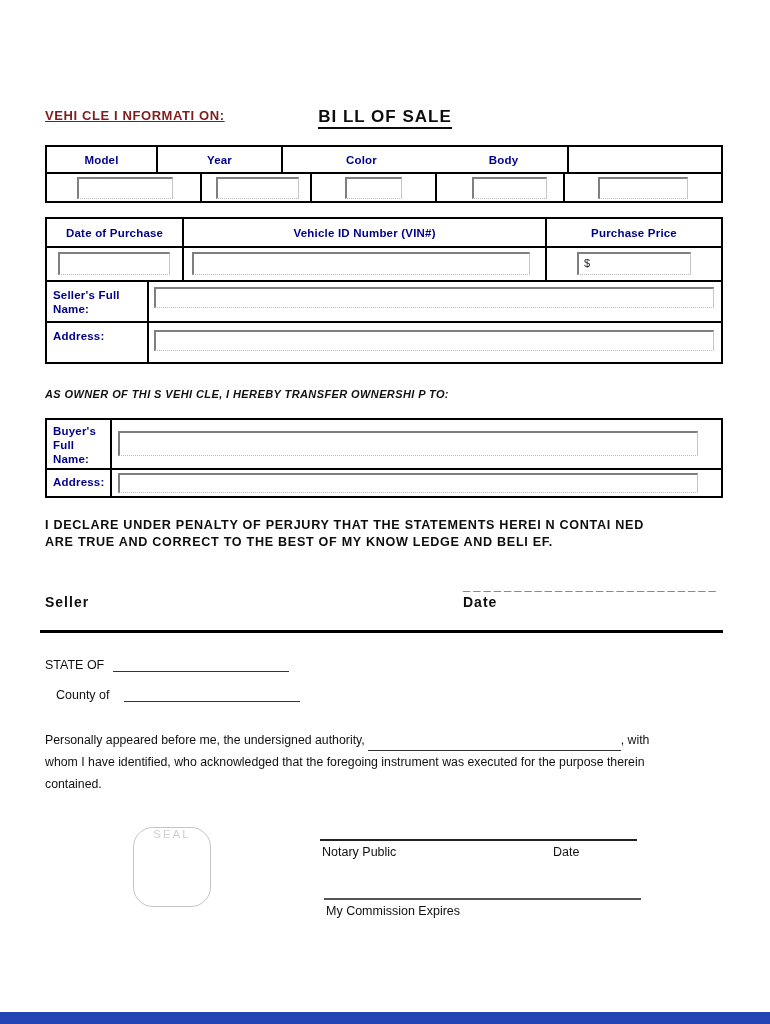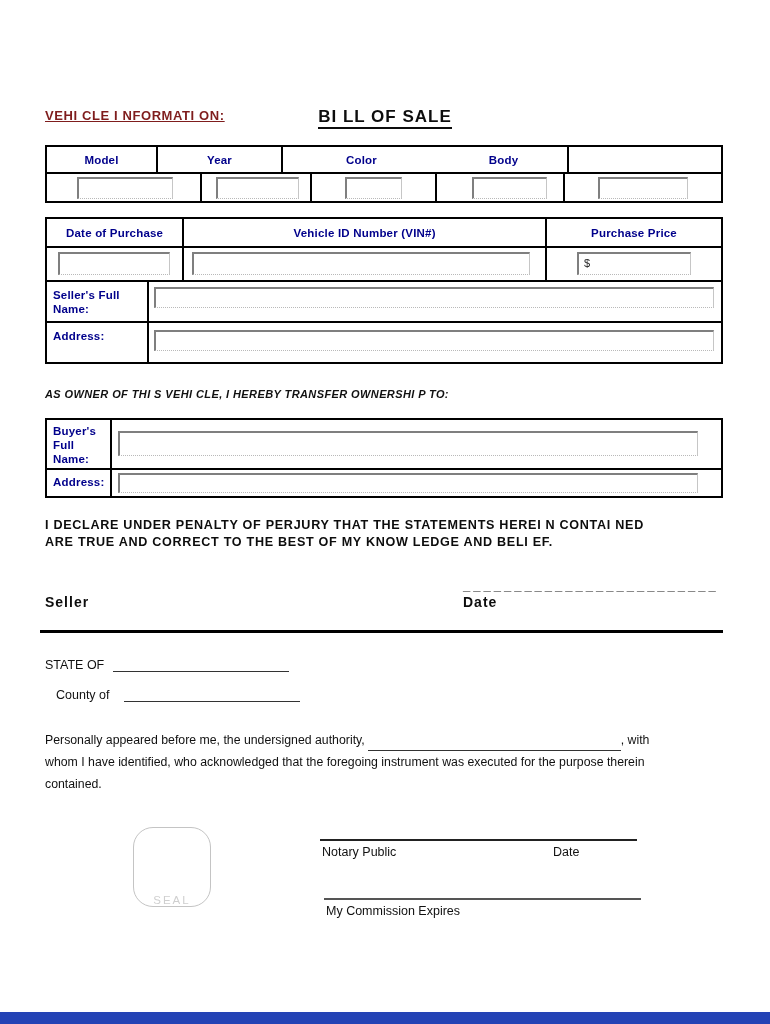--- a/index.html
+++ b/index.html
@@ -70,21 +70,21 @@
   .sig-label { position:absolute; font-size:14px; font-weight:bold; letter-spacing:1px; color:#0d0d0d; }
   .divider { position:absolute; left:40px; top:630px; width:683px; height:3px; background:#000; }
 
   
   .plain { position:absolute; font-size:12.5px; color:#111; }
   .blank-line { display:inline-block; border-bottom:1px solid #333; height:14px; vertical-align:bottom; }
   .para { position:absolute; left:45px; top:729px; width:692px; font-size:12.3px; color:#111; line-height:22px; }
   .seal-box {
     position:absolute; left:133px; top:827px; width:78px; height:80px;
     border:1px solid #c4c4c4; border-radius:20px;
-    display:flex; align-items:flex-end; justify-content:center;
+    display:flex; align-items:flex-start; justify-content:center;
   }
   .seal-text { color:#cfcfcf; font-size:11.5px; letter-spacing:2px; }
   .rule { position:absolute; height:2px; background:#222; }
 
   
   .footer-bar { position:absolute; left:0; bottom:0; width:100%; height:12px; }
 </style>
 </head>
 <body>
 

